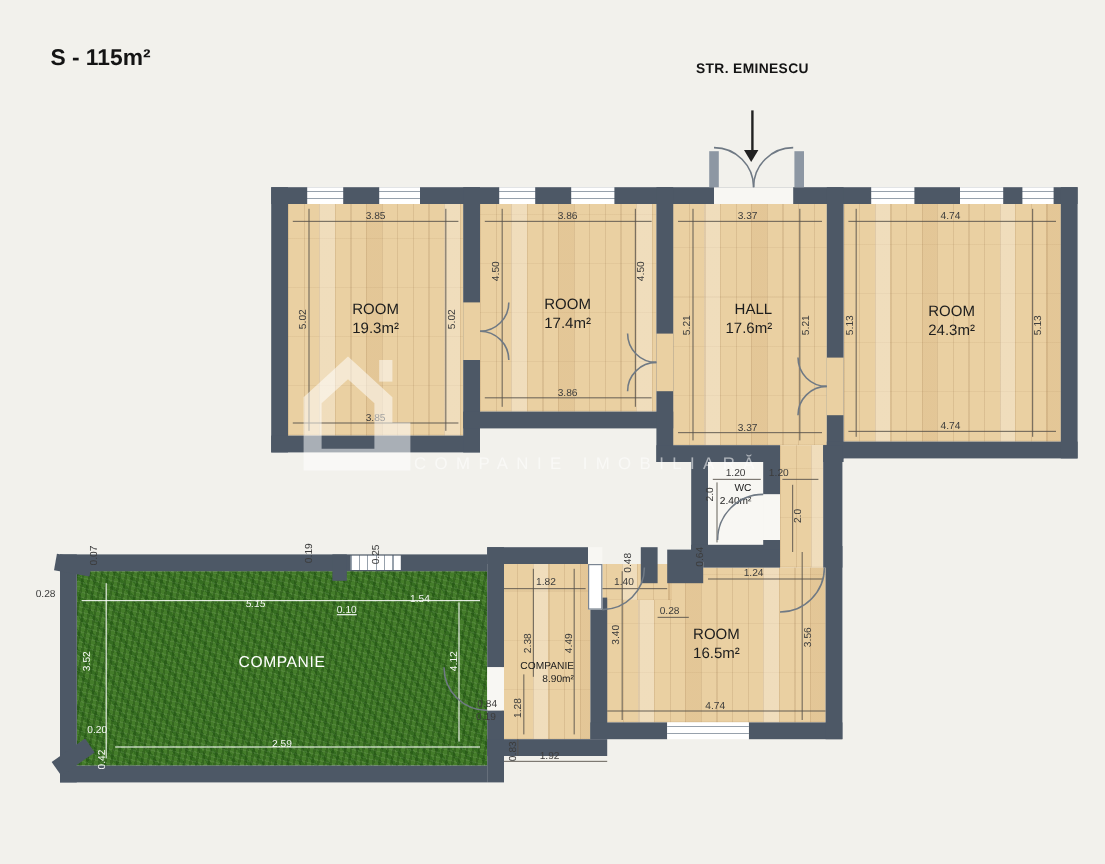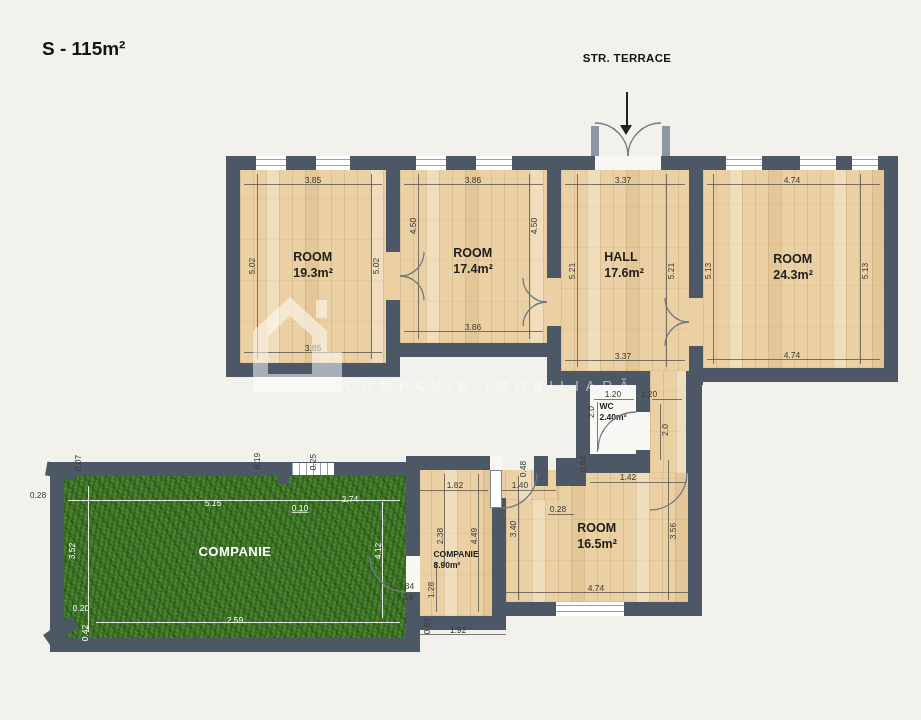--- a/index.html
+++ b/index.html
@@ -33,22 +33,22 @@
   .leaf{background:#fff;border:1px solid #7b8592;box-sizing:border-box;}
   .dim{
     position:absolute;font-size:8.5px;color:#3c3c3c;white-space:nowrap;
     transform:translate(-50%,-50%);line-height:1;
   }
   .dim.rot{transform:translate(-50%,-50%) rotate(-90deg);}
   .dim.light{color:rgba(255,255,255,.95);}
   .dline{position:absolute;background:#55504a;opacity:.75;}
   .dline.light{background:rgba(255,255,255,.9);opacity:.95;}
   .room-label{
-    position:absolute;transform:translate(-50%,-50%);text-align:left;
-    color:#1d1d1d;font-weight:bold;font-size:12.5px;line-height:1.25;white-space:nowrap;
+    position:absolute;transform:translate(-50%,-50%);text-align:right;
+    color:#1d1d1d;font-weight:normal;font-size:12.5px;line-height:1.25;white-space:nowrap;
   }
   .room-label.small{font-size:8.5px;}
   .room-label.light{color:#fff;font-size:13px;letter-spacing:.5px;}
   #title{position:absolute;left:42px;top:38px;font-size:19px;font-weight:bold;color:#141414;}
   #street{position:absolute;left:627px;top:52px;transform:translateX(-50%);
     font-size:11.5px;font-weight:bold;color:#141414;letter-spacing:.3px;}
   #arrow-line{position:absolute;left:626px;top:92px;width:1.5px;height:34px;background:#222;}
   #arrow-head{position:absolute;left:620px;top:125px;width:0;height:0;
     border-left:6px solid transparent;border-right:6px solid transparent;border-top:10px solid #222;}
   #wm{position:absolute;left:0;top:0;width:921px;height:720px;pointer-events:none;}
@@ -56,21 +56,21 @@
     color:rgba(255,255,255,.55);letter-spacing:1px;}
   #wm-sub{position:absolute;left:345px;top:378px;font-size:14px;
     color:rgba(255,255,255,.55);letter-spacing:7px;}
   svg.overlay{position:absolute;left:0;top:0;pointer-events:none;}
 </style>
 </head>
 <body>
 
 <div id="canvas">
   <div id="title">S - 115m²</div>
-  <div id="street">STR. TERRACE</div>
+  <div id="street">STR. EMINESCU</div>
   <div id="arrow-line"></div>
   <div id="arrow-head"></div>
 
   <div id="plan">
       <div class="abs floor-wood" style="left: 240px; top: 170px; width: 146px; height: 193px;"></div>
       <div class="abs floor-wood" style="left: 400px; top: 170px; width: 147px; height: 173px;"></div>
       <div class="abs floor-wood" style="left: 561px; top: 170px; width: 128px; height: 201px;"></div>
       <div class="abs floor-wood" style="left: 703px; top: 170px; width: 181px; height: 198px;"></div>
       <div class="abs floor-wood" style="left: 650px; top: 371px; width: 36px; height: 102px;"></div>
       <div class="abs floor-wood" style="left: 506px; top: 473px; width: 182px; height: 129px;"></div>
@@ -180,42 +180,42 @@
       <div class="dim" style="left: 623px; top: 356px;">3.37</div>
       <div class="dim" style="left: 792px; top: 180px;">4.74</div>
       <div class="dim rot" style="left: 708px; top: 271px;">5.13</div>
       <div class="dim rot" style="left: 865px; top: 271px;">5.13</div>
       <div class="dim" style="left: 792px; top: 355px;">4.74</div>
       <div class="dim" style="left: 613px; top: 394px;">1.20</div>
       <div class="dim" style="left: 649px; top: 394px;">1.20</div>
       <div class="dim rot" style="left: 591px; top: 412px;">2.0</div>
       <div class="dim rot" style="left: 665px; top: 430px;">2.0</div>
       <div class="dim rot" style="left: 583px; top: 464px;">0.64</div>
-      <div class="dim" style="left: 628px; top: 477px;">1.42</div>
+      <div class="dim" style="left: 628px; top: 477px;">1.24</div>
       <div class="dim rot" style="left: 523px; top: 469px;">0.48</div>
       <div class="dim" style="left: 520px; top: 485px;">1.40</div>
       <div class="dim" style="left: 455px; top: 485px;">1.82</div>
       <div class="dim" style="left: 558px; top: 509px;">0.28</div>
       <div class="dim rot" style="left: 440px; top: 536px;">2.38</div>
       <div class="dim rot" style="left: 474px; top: 536px;">4.49</div>
       <div class="dim rot" style="left: 513px; top: 529px;">3.40</div>
       <div class="dim rot" style="left: 673px; top: 531px;">3.56</div>
       <div class="dim" style="left: 596px; top: 588px;">4.74</div>
       <div class="dim" style="left: 406px; top: 586px;">0.84</div>
       <div class="dim" style="left: 405px; top: 597px;">0.19</div>
       <div class="dim rot" style="left: 431px; top: 590px;">1.28</div>
       <div class="dim rot" style="left: 427px; top: 626px;">0.83</div>
       <div class="dim" style="left: 458px; top: 630px;">1.92</div>
       <div class="dim rot" style="left: 78px; top: 463px;">0.07</div>
       <div class="dim" style="left: 38px; top: 495px;">0.28</div>
       <div class="dim rot" style="left: 257px; top: 461px;">0.19</div>
       <div class="dim rot" style="left: 313px; top: 462px;">0.25</div>
       <div class="dim light" style="left: 213px; top: 503px; font-style: italic;">5.15</div>
-      <div class="dim light" style="left: 300px; top: 508px; text-decoration: underline;">0.10</div>
-      <div class="dim light" style="left: 350px; top: 499px;">2.74</div>
+      <div class="dim light" style="left: 289px; top: 508px; text-decoration: underline;">0.10</div>
+      <div class="dim light" style="left: 350px; top: 499px;">1.54</div>
       <div class="dim rot light" style="left: 72px; top: 551px;">3.52</div>
       <div class="dim rot light" style="left: 378px; top: 551px;">4.12</div>
       <div class="dim light" style="left: 81px; top: 608px;">0.20</div>
       <div class="dim rot light" style="left: 85px; top: 633px;">0.42</div>
       <div class="dim light" style="left: 235px; top: 620px;">2.59</div>
       <div class="room-label" style="left: 313px; top: 266px;">
         <div>ROOM</div>
         <div>19.3m²</div>
       </div>
       <div class="room-label" style="left: 473px; top: 262px;">

